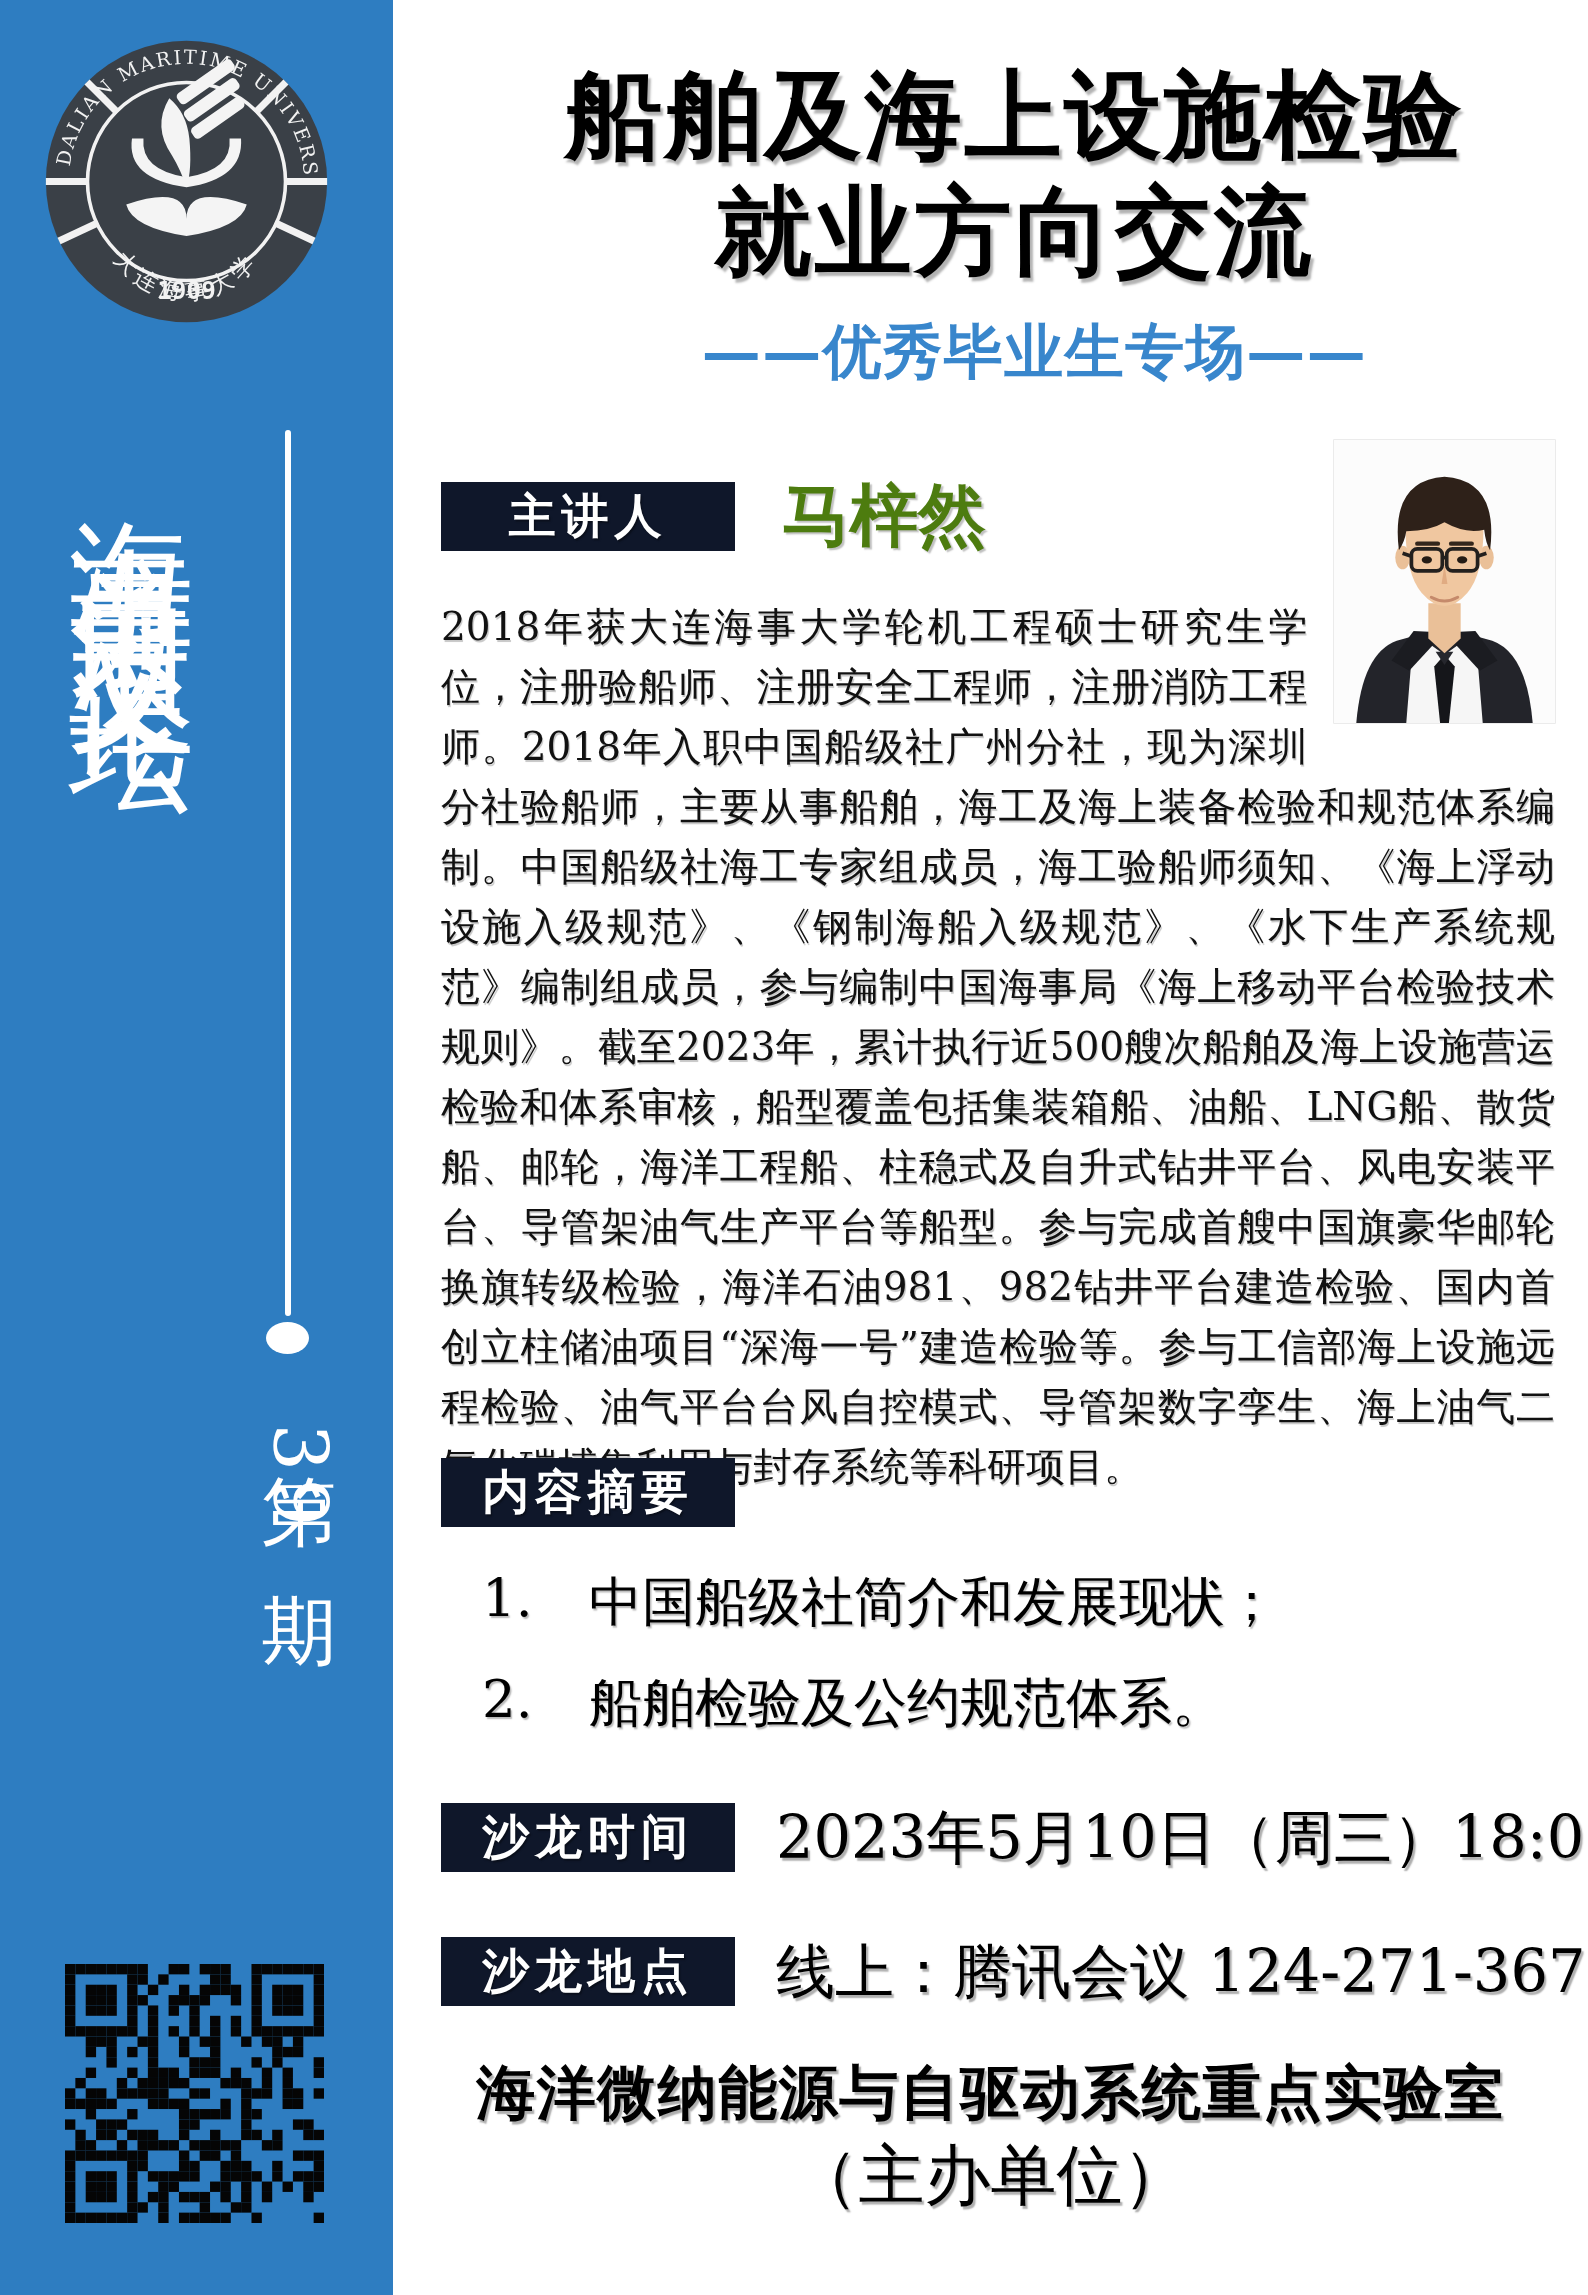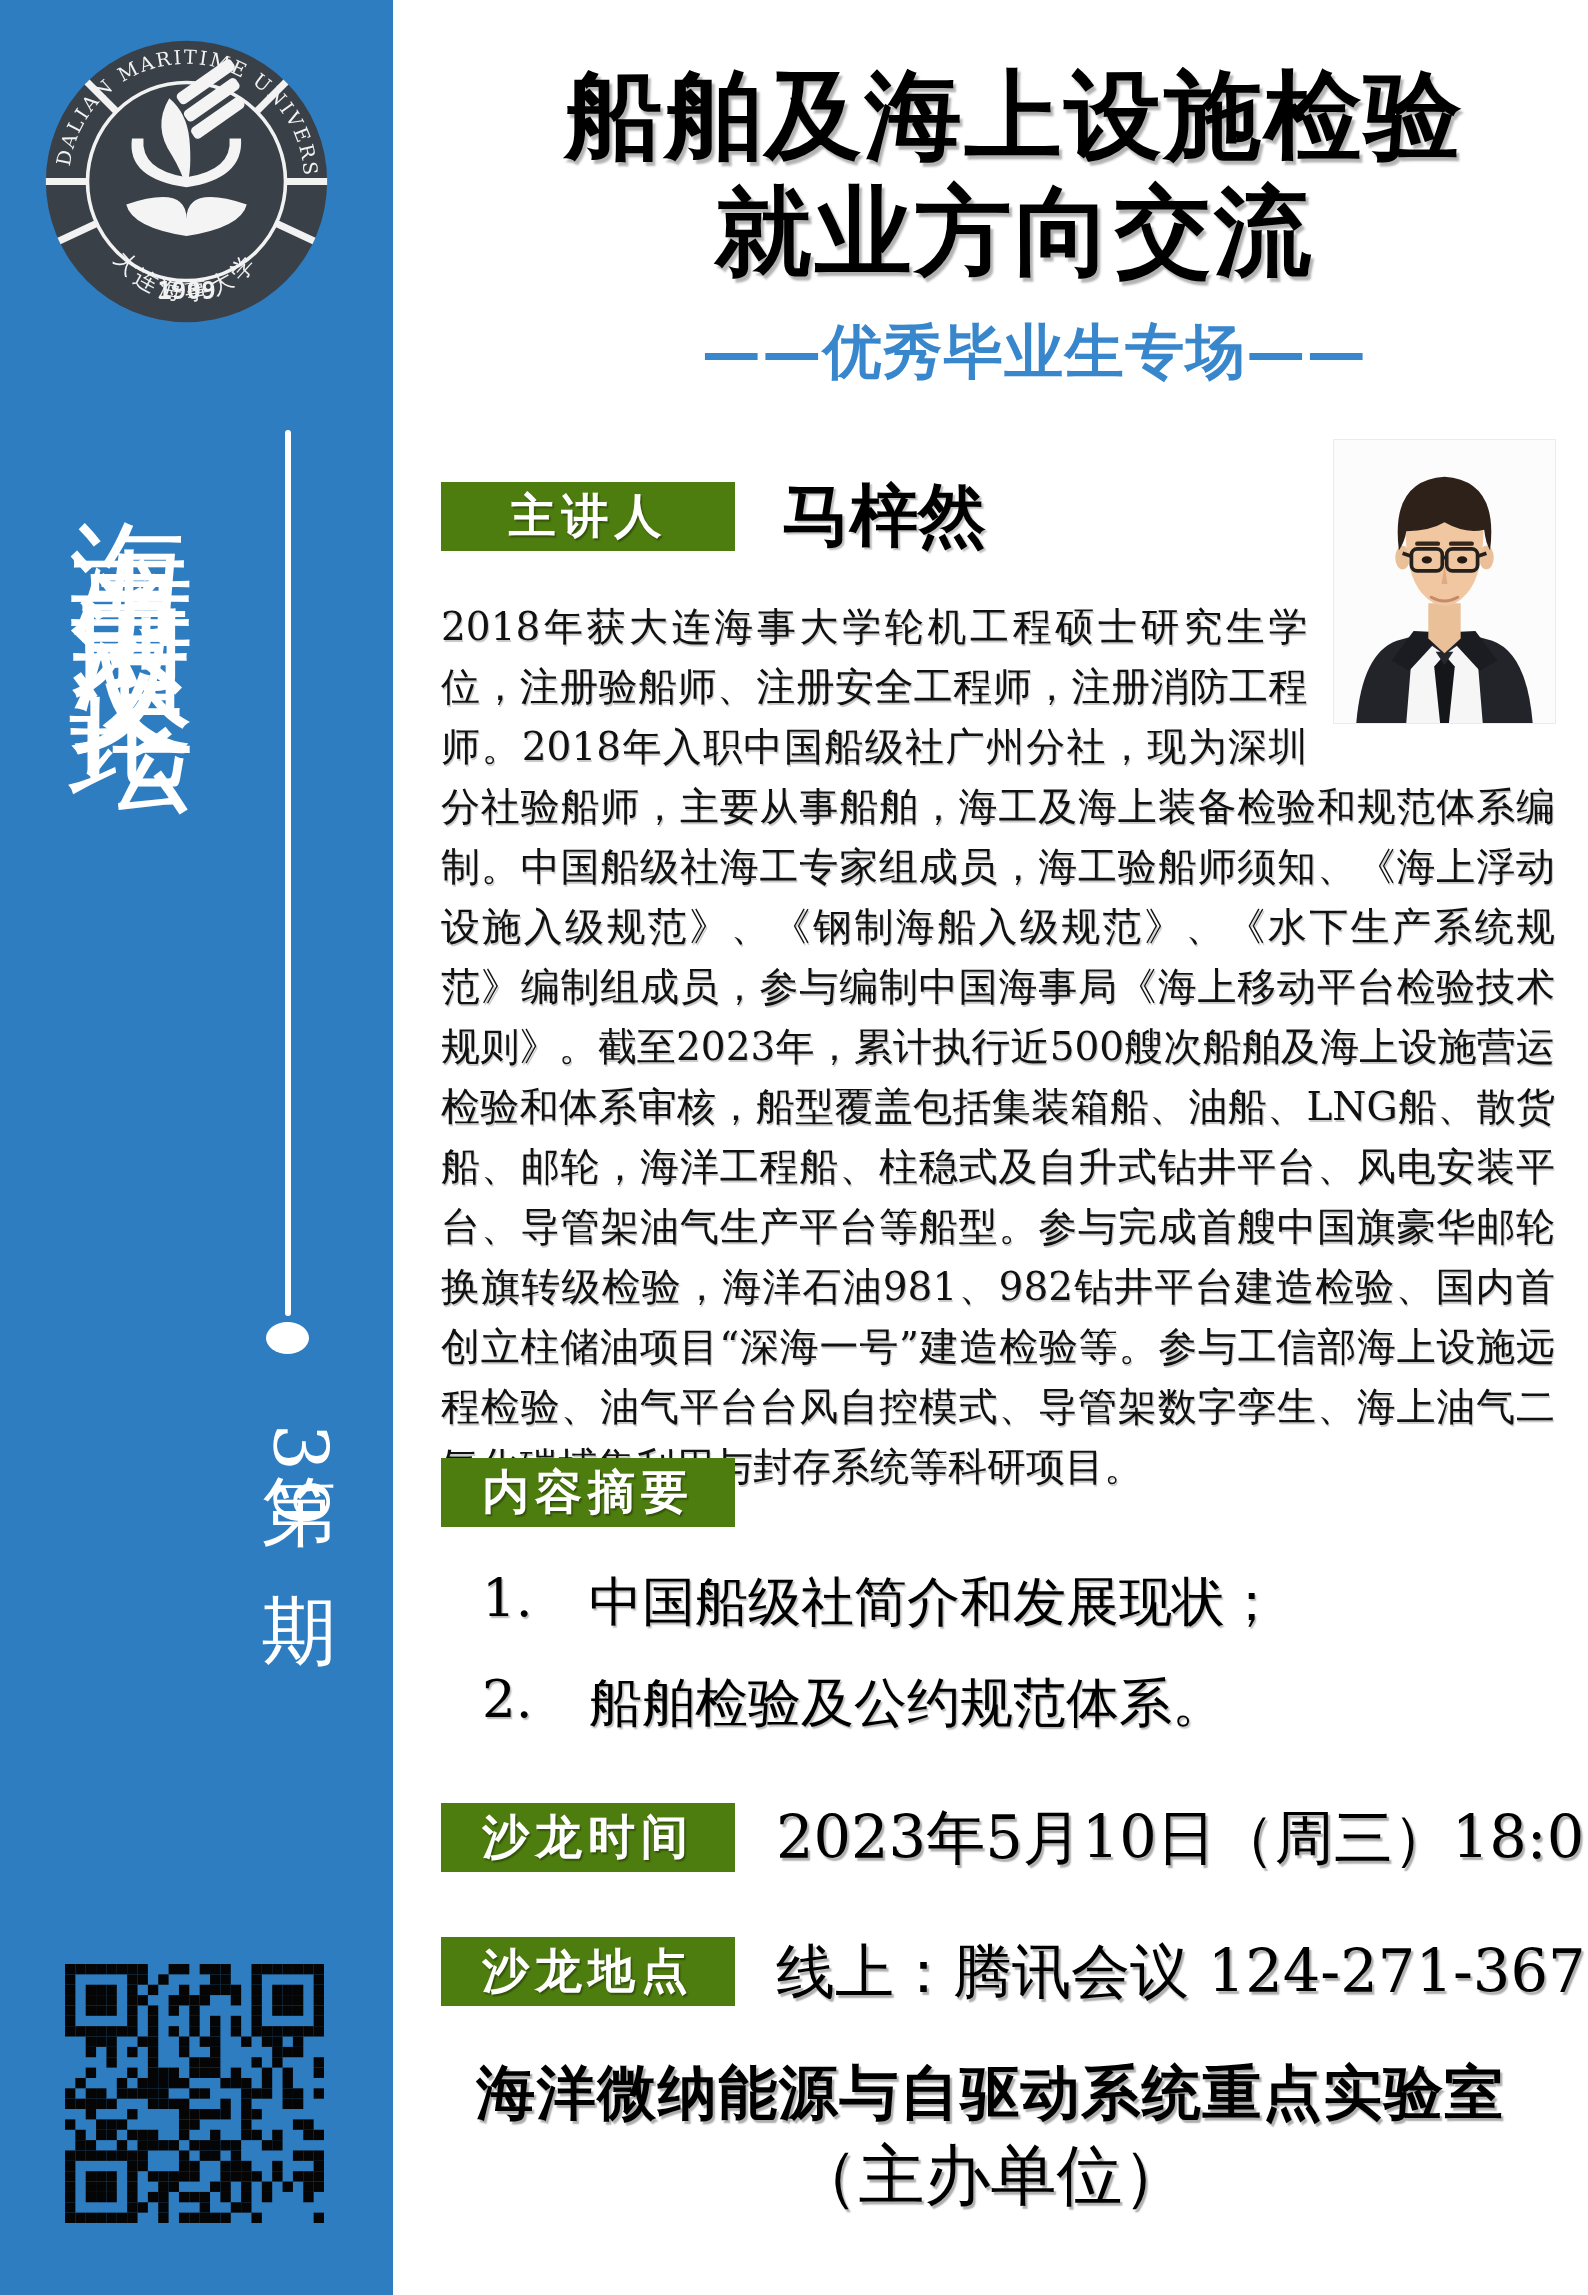--- a/index.html
+++ b/index.html
@@ -21,25 +21,25 @@
   
   .main-title{position:absolute;left:393px;top:57px;width:1195px;text-align:center;
               font-size:97px;line-height:116px;font-weight:bold;color:#000;
               letter-spacing:2.9px;text-shadow:2.9px 3.7px 2.2px rgba(0,0,0,0.30);padding-left:24px;}
   .subtitle{position:absolute;left:393px;top:313px;width:1195px;text-align:center;
             font-size:59px;font-weight:bold;color:#3886cc;letter-spacing:1.5px;padding-left:44px;}
   .speaker{position:absolute;left:441px;top:440px;width:1114px;}
   .photo{float:right;width:221px;height:283px;margin-left:26.5px;margin-bottom:11.8px;
          box-shadow:0 0 0 0.7px #e2e2e2;}
   .speaker-header{display:flex;align-items:center;margin-top:31px;}
-  .badge{background:#4d7c0f;color:#ffffff;width:294px;height:69px;display:flex;
+  .badge{background:#0f172a;color:#ffffff;width:294px;height:69px;display:flex;
          align-items:center;justify-content:center;font-size:47px;font-weight:bold;
          letter-spacing:5.9px;text-shadow:1.5px 2.2px 1.5px rgba(0,0,0,0.35);flex:none;}
   .speaker-name{margin-left:47px;font-family:"DejaVu Sans","Liberation Sans",sans-serif;
-                font-weight:bold;font-size:68px;color:#000000;text-shadow:2.2px 2.2px 1.5px rgba(0,0,0,0.25);}
+                font-weight:bold;font-size:68px;color:#4d7c0f;text-shadow:2.2px 2.2px 1.5px rgba(0,0,0,0.25);}
   .bio{margin:35px 0 0 0;font-size:39px;line-height:60px;color:#111;text-align:justify;
        text-shadow:1.1px 1.5px 0.7px rgba(0,0,0,0.22);}
   .abs-badge{position:absolute;left:441px;}
   .summary-badge{top:1458px;}
   .summary-item{position:absolute;left:482px;width:1074px;font-size:53px;color:#000;
                 display:flex;text-shadow:1.5px 2.2px 1.5px rgba(0,0,0,0.28);}
   .summary-item .num{width:107px;flex:none;}
   .item-1{top:1567px;}
   .item-2{top:1668px;}
   .time-badge{top:1803px;}

